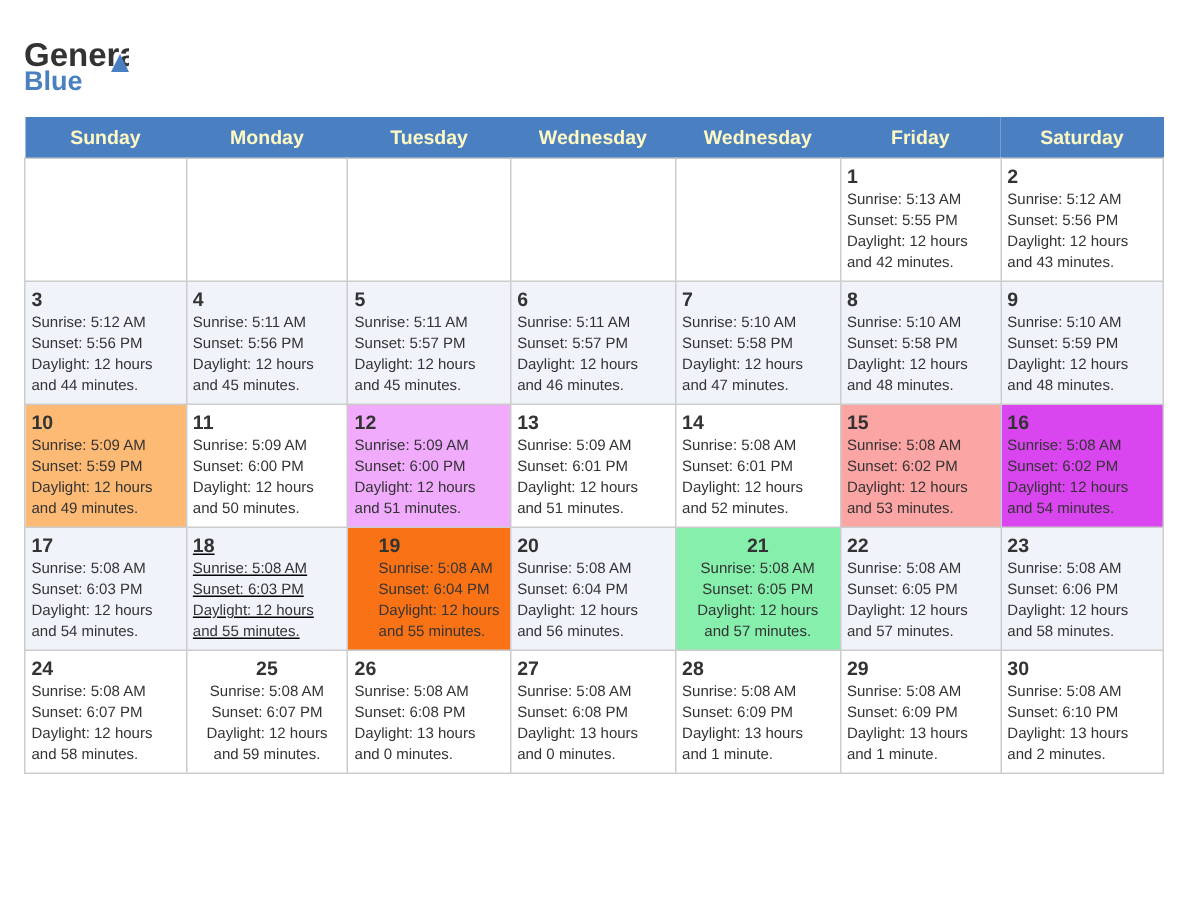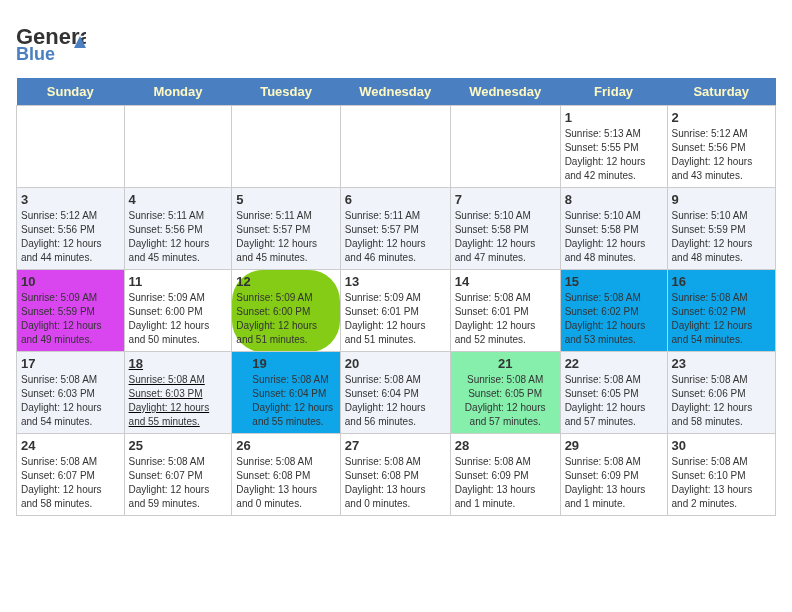--- a/index.html
+++ b/index.html
@@ -150,59 +150,59 @@
         <td style="background: rgb(240, 244, 250);">
           <span class="day-num">8</span>
           <div class="day-info">Sunrise: 5:10 AM<br>Sunset: 5:58 PM<br>Daylight: 12 hours<br>and 48 minutes.</div>
         </td>
         <td style="background: rgb(240, 244, 250);">
           <span class="day-num">9</span>
           <div class="day-info">Sunrise: 5:10 AM<br>Sunset: 5:59 PM<br>Daylight: 12 hours<br>and 48 minutes.</div>
         </td>
       </tr>
       <tr>
-        <td style="background: #d946ef;">
+        <td style="background: #fdba74;">
           <span class="day-num">10</span>
           <div class="day-info">Sunrise: 5:09 AM<br>Sunset: 5:59 PM<br>Daylight: 12 hours<br>and 49 minutes.</div>
         </td>
         <td style="background: rgb(255, 255, 255);">
           <span class="day-num">11</span>
           <div class="day-info">Sunrise: 5:09 AM<br>Sunset: 6:00 PM<br>Daylight: 12 hours<br>and 50 minutes.</div>
         </td>
-        <td style="background: #84cc16; border-radius: 31px;">
+        <td style="background: #f0abfc;">
           <span class="day-num">12</span>
           <div class="day-info">Sunrise: 5:09 AM<br>Sunset: 6:00 PM<br>Daylight: 12 hours<br>and 51 minutes.</div>
         </td>
         <td style="background: rgb(255, 255, 255); margin-top: 41px;">
           <span class="day-num">13</span>
           <div class="day-info">Sunrise: 5:09 AM<br>Sunset: 6:01 PM<br>Daylight: 12 hours<br>and 51 minutes.</div>
         </td>
         <td style="background: rgb(255, 255, 255);">
           <span class="day-num">14</span>
           <div class="day-info">Sunrise: 5:08 AM<br>Sunset: 6:01 PM<br>Daylight: 12 hours<br>and 52 minutes.</div>
         </td>
-        <td style="background: #0ea5e9;">
+        <td style="background: #fca5a5;">
           <span class="day-num">15</span>
           <div class="day-info">Sunrise: 5:08 AM<br>Sunset: 6:02 PM<br>Daylight: 12 hours<br>and 53 minutes.</div>
         </td>
-        <td style="background: #0ea5e9;">
+        <td style="background: #d946ef;">
           <span class="day-num">16</span>
           <div class="day-info">Sunrise: 5:08 AM<br>Sunset: 6:02 PM<br>Daylight: 12 hours<br>and 54 minutes.</div>
         </td>
       </tr>
       <tr>
         <td style="background: rgb(240, 244, 250);">
           <span class="day-num">17</span>
           <div class="day-info">Sunrise: 5:08 AM<br>Sunset: 6:03 PM<br>Daylight: 12 hours<br>and 54 minutes.</div>
         </td>
         <td style="background: rgb(240, 244, 250); text-decoration: underline;">
           <span class="day-num">18</span>
           <div class="day-info">Sunrise: 5:08 AM<br>Sunset: 6:03 PM<br>Daylight: 12 hours<br>and 55 minutes.</div>
         </td>
-        <td style="background: #0ea5e9; padding-left: 20px;">
+        <td style="background: #f97316; padding-left: 20px;">
           <span class="day-num">19</span>
           <div class="day-info">Sunrise: 5:08 AM<br>Sunset: 6:04 PM<br>Daylight: 12 hours<br>and 55 minutes.</div>
         </td>
         <td style="background: rgb(240, 244, 250); margin-top: 22px;">
           <span class="day-num">20</span>
           <div class="day-info">Sunrise: 5:08 AM<br>Sunset: 6:04 PM<br>Daylight: 12 hours<br>and 56 minutes.</div>
         </td>
         <td style="background: #86efac; text-align: center;">
           <span class="day-num">21</span>
           <div class="day-info">Sunrise: 5:08 AM<br>Sunset: 6:05 PM<br>Daylight: 12 hours<br>and 57 minutes.</div>
@@ -214,21 +214,21 @@
         <td style="background: rgb(240, 244, 250); margin-left: 12px;">
           <span class="day-num">23</span>
           <div class="day-info">Sunrise: 5:08 AM<br>Sunset: 6:06 PM<br>Daylight: 12 hours<br>and 58 minutes.</div>
         </td>
       </tr>
       <tr>
         <td style="background: rgb(255, 255, 255); margin-left: 30px;">
           <span class="day-num">24</span>
           <div class="day-info">Sunrise: 5:08 AM<br>Sunset: 6:07 PM<br>Daylight: 12 hours<br>and 58 minutes.</div>
         </td>
-        <td style="background: rgb(255, 255, 255);">
+        <td style="background: rgb(255, 255, 255); text-align: center;">
           <span class="day-num">25</span>
           <div class="day-info">Sunrise: 5:08 AM<br>Sunset: 6:07 PM<br>Daylight: 12 hours<br>and 59 minutes.</div>
         </td>
         <td style="background: rgb(255, 255, 255);">
           <span class="day-num">26</span>
           <div class="day-info">Sunrise: 5:08 AM<br>Sunset: 6:08 PM<br>Daylight: 13 hours<br>and 0 minutes.</div>
         </td>
         <td style="background: rgb(255, 255, 255);">
           <span class="day-num">27</span>
           <div class="day-info">Sunrise: 5:08 AM<br>Sunset: 6:08 PM<br>Daylight: 13 hours<br>and 0 minutes.</div>

